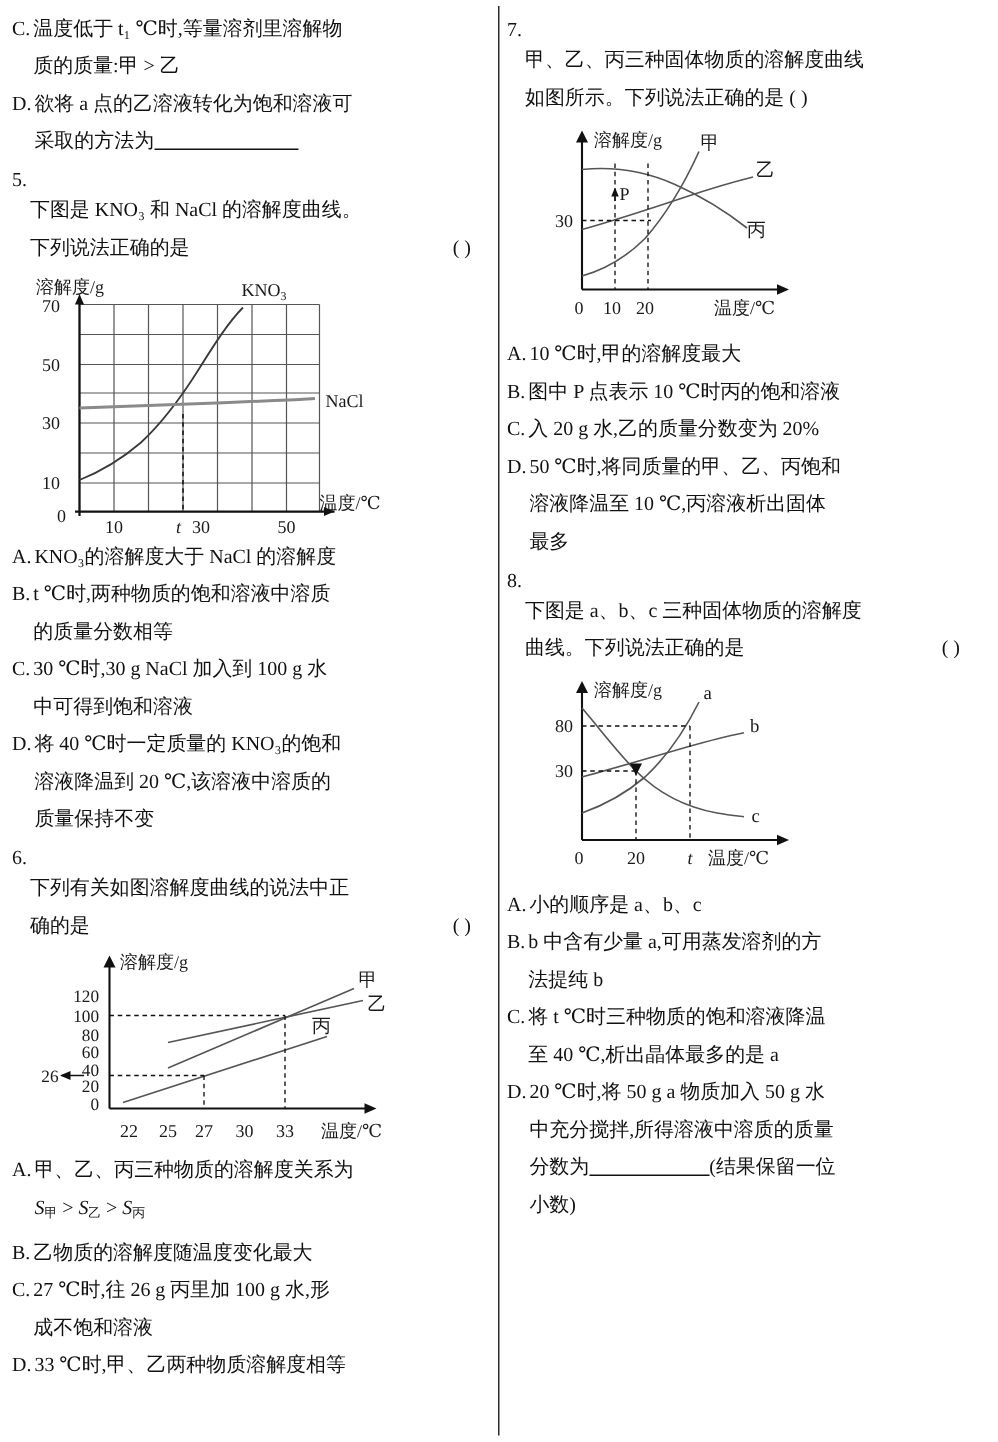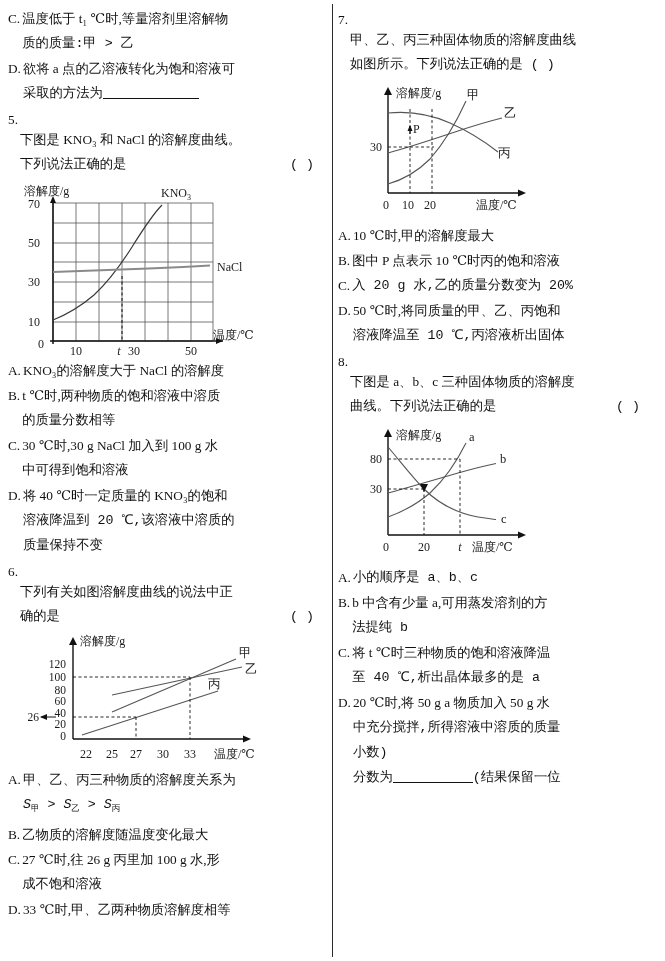--- a/index.html
+++ b/index.html
@@ -51,21 +51,21 @@
     display: flex;
     font-size: 13.3px;
     line-height: 25px;
   }
   .opt-key {
     flex: 0 0 auto;
     padding-right: 2px;
     white-space: nowrap;
   }
   .opt-body { flex: 1 1 auto; }
-  .line2 { display: block; font-family: Liberation Mono, monospace; }
+  .line2 { display: block; }
   .fillblank {
     display: inline-block;
     border-bottom: 1px solid #111;
     min-width: 96px;
     height: 15px;
     vertical-align: -2px;
   }
   .fillblank.short { min-width: 80px; }
   .right-paren { float: right; }
   .sym { font-style: italic; }
@@ -352,20 +352,21 @@
       <div class="opt-key">C.</div>
       <div class="opt-body">
         <span class="line2">入 20 g 水,乙的质量分数变为 20%</span>
       </div>
     </div>
     <div class="opt">
       <div class="opt-key">D.</div>
       <div class="opt-body">
         <span>50 ℃时,将同质量的甲、乙、丙饱和</span>
         <span class="line2">溶液降温至 10 ℃,丙溶液析出固体</span>
+        <span class="line2">最多</span>
       </div>
     </div>
 
     <div class="q">
       <div class="q-num">8.</div>
       <div class="q-body">
         <span>下图是 a、b、c 三种固体物质的溶解度</span>
         <span class="line2">
           <span>曲线。下列说法正确的是</span>
           <span class="right-paren">(        )</span>
@@ -431,18 +432,18 @@
       <div class="opt-body">
         <span>将 t ℃时三种物质的饱和溶液降温</span>
         <span class="line2">至 40 ℃,析出晶体最多的是 a</span>
       </div>
     </div>
     <div class="opt">
       <div class="opt-key">D.</div>
       <div class="opt-body">
         <span>20 ℃时,将 50 g a 物质加入 50 g 水</span>
         <span class="line2">中充分搅拌,所得溶液中溶质的质量</span>
+        <span class="line2"><span>分数为</span><span class="fillblank short"></span><span>(结果保留一位</span></span>
         <span class="line2">小数)</span>
-        <span class="line2"><span>分数为</span><span class="fillblank short"></span><span>(结果保留一位</span></span>
       </div>
     </div>
   </div>
 </div>
 
 </body></html>

